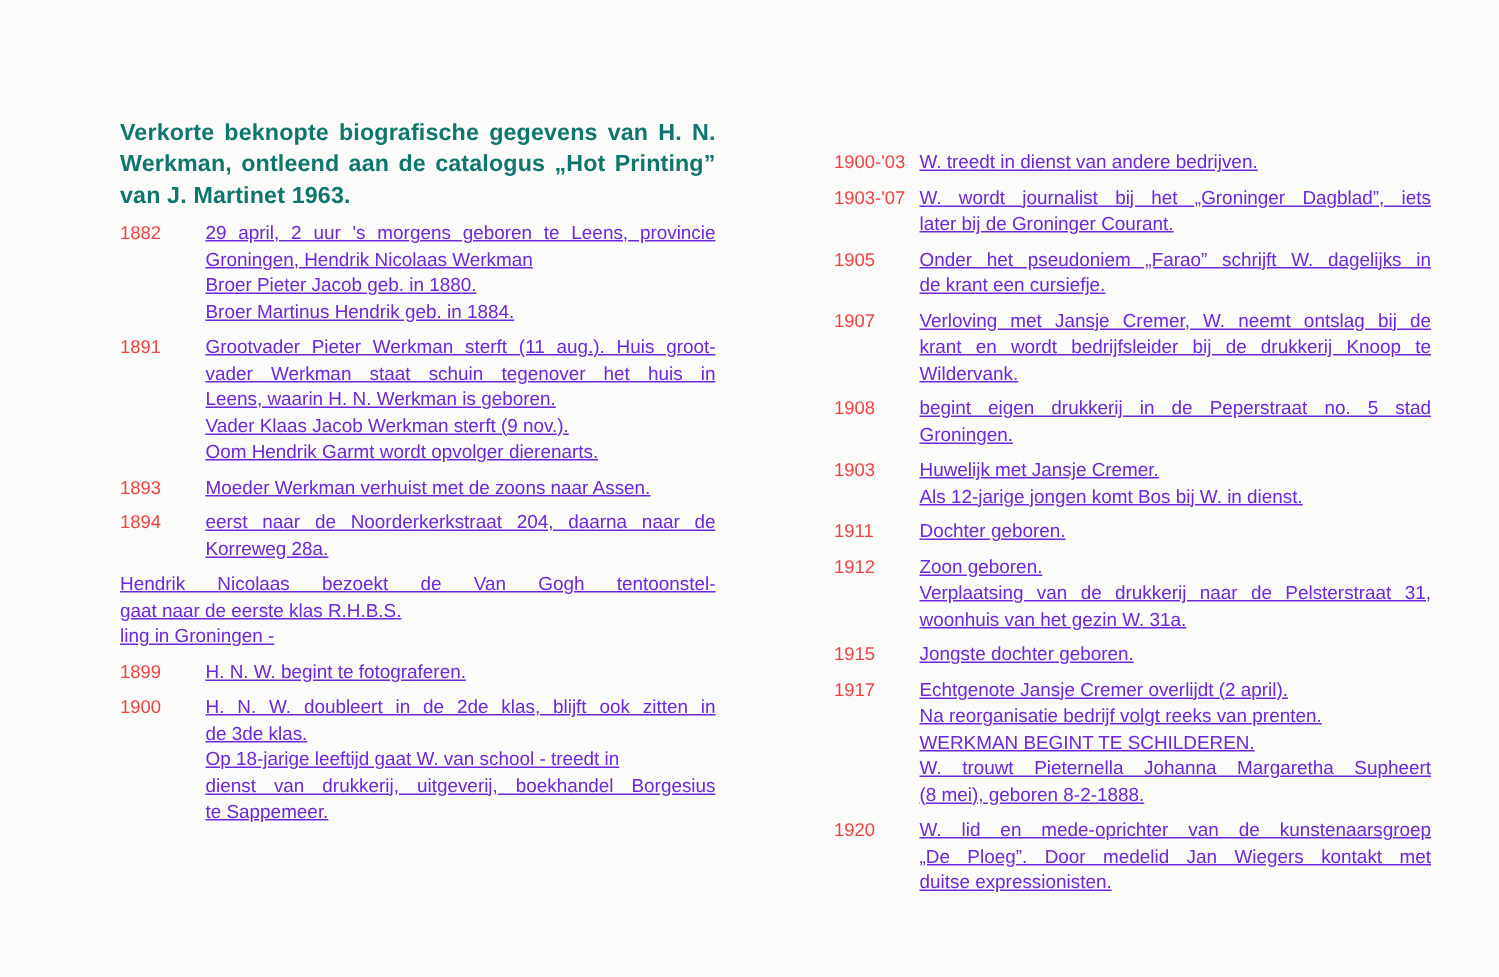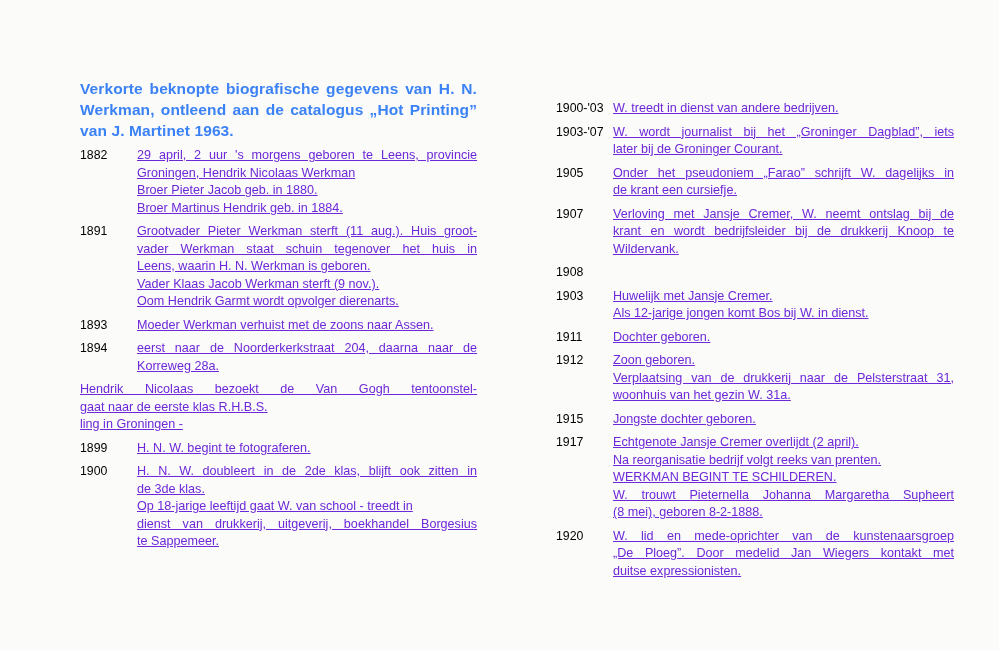--- a/index.html
+++ b/index.html
@@ -8,26 +8,26 @@
     background:#fbfbf9;
     font-family:"Liberation Sans", sans-serif;
     color:#3a3a3a;
     position:relative;
   }
   .col { position:absolute; }
   .left { left:80px; top:78px; width:397px; }
   .right { left:556px; top:100px; width:398px; }
   .title {
     font-weight:bold; font-size:15.5px; line-height:21px;
-    color:#3b82f6; margin:0 0 6px 0; text-align:justify;
+    color:#0f766e; margin:0 0 6px 0; text-align:justify;
     letter-spacing:0.1px;
   }
   .entry { display:flex; margin-bottom:6px; }
   .year {
-    flex:0 0 57px; font-size:12.3px; line-height:17.5px; color:#000000;
+    flex:0 0 57px; font-size:12.3px; line-height:17.5px; color:#ef4444;
   }
   .right .year { flex:0 0 57px; }
   .text { flex:1; font-size:12.6px; line-height:17.5px; color:#6d28d9;text-decoration:underline; }
   .line { display:block; text-align:justify; text-align-last:left; }
   .line.j { text-align-last:justify; }
 </style>
 </head>
 <body>
 
 <div class="col left">
@@ -116,20 +116,24 @@
       <div class="entry">
         <div class="year">1907</div>
         <div class="text">
           <span class="line j">Verloving met Jansje Cremer, W. neemt ontslag bij de</span>
           <span class="line j">krant en wordt bedrijfsleider bij de drukkerij Knoop te</span>
           <span class="line">Wildervank.</span>
         </div>
       </div>
       <div class="entry">
         <div class="year">1908</div>
+        <div class="text">
+          <span class="line j">begint eigen drukkerij in de Peperstraat no. 5 stad</span>
+          <span class="line">Groningen.</span>
+        </div>
       </div>
       <div class="entry">
         <div class="year">1903</div>
         <div class="text">
           <span class="line">Huwelijk met Jansje Cremer.</span>
           <span class="line">Als 12-jarige jongen komt Bos bij W. in dienst.</span>
         </div>
       </div>
       <div class="entry">
         <div class="year">1911</div>

